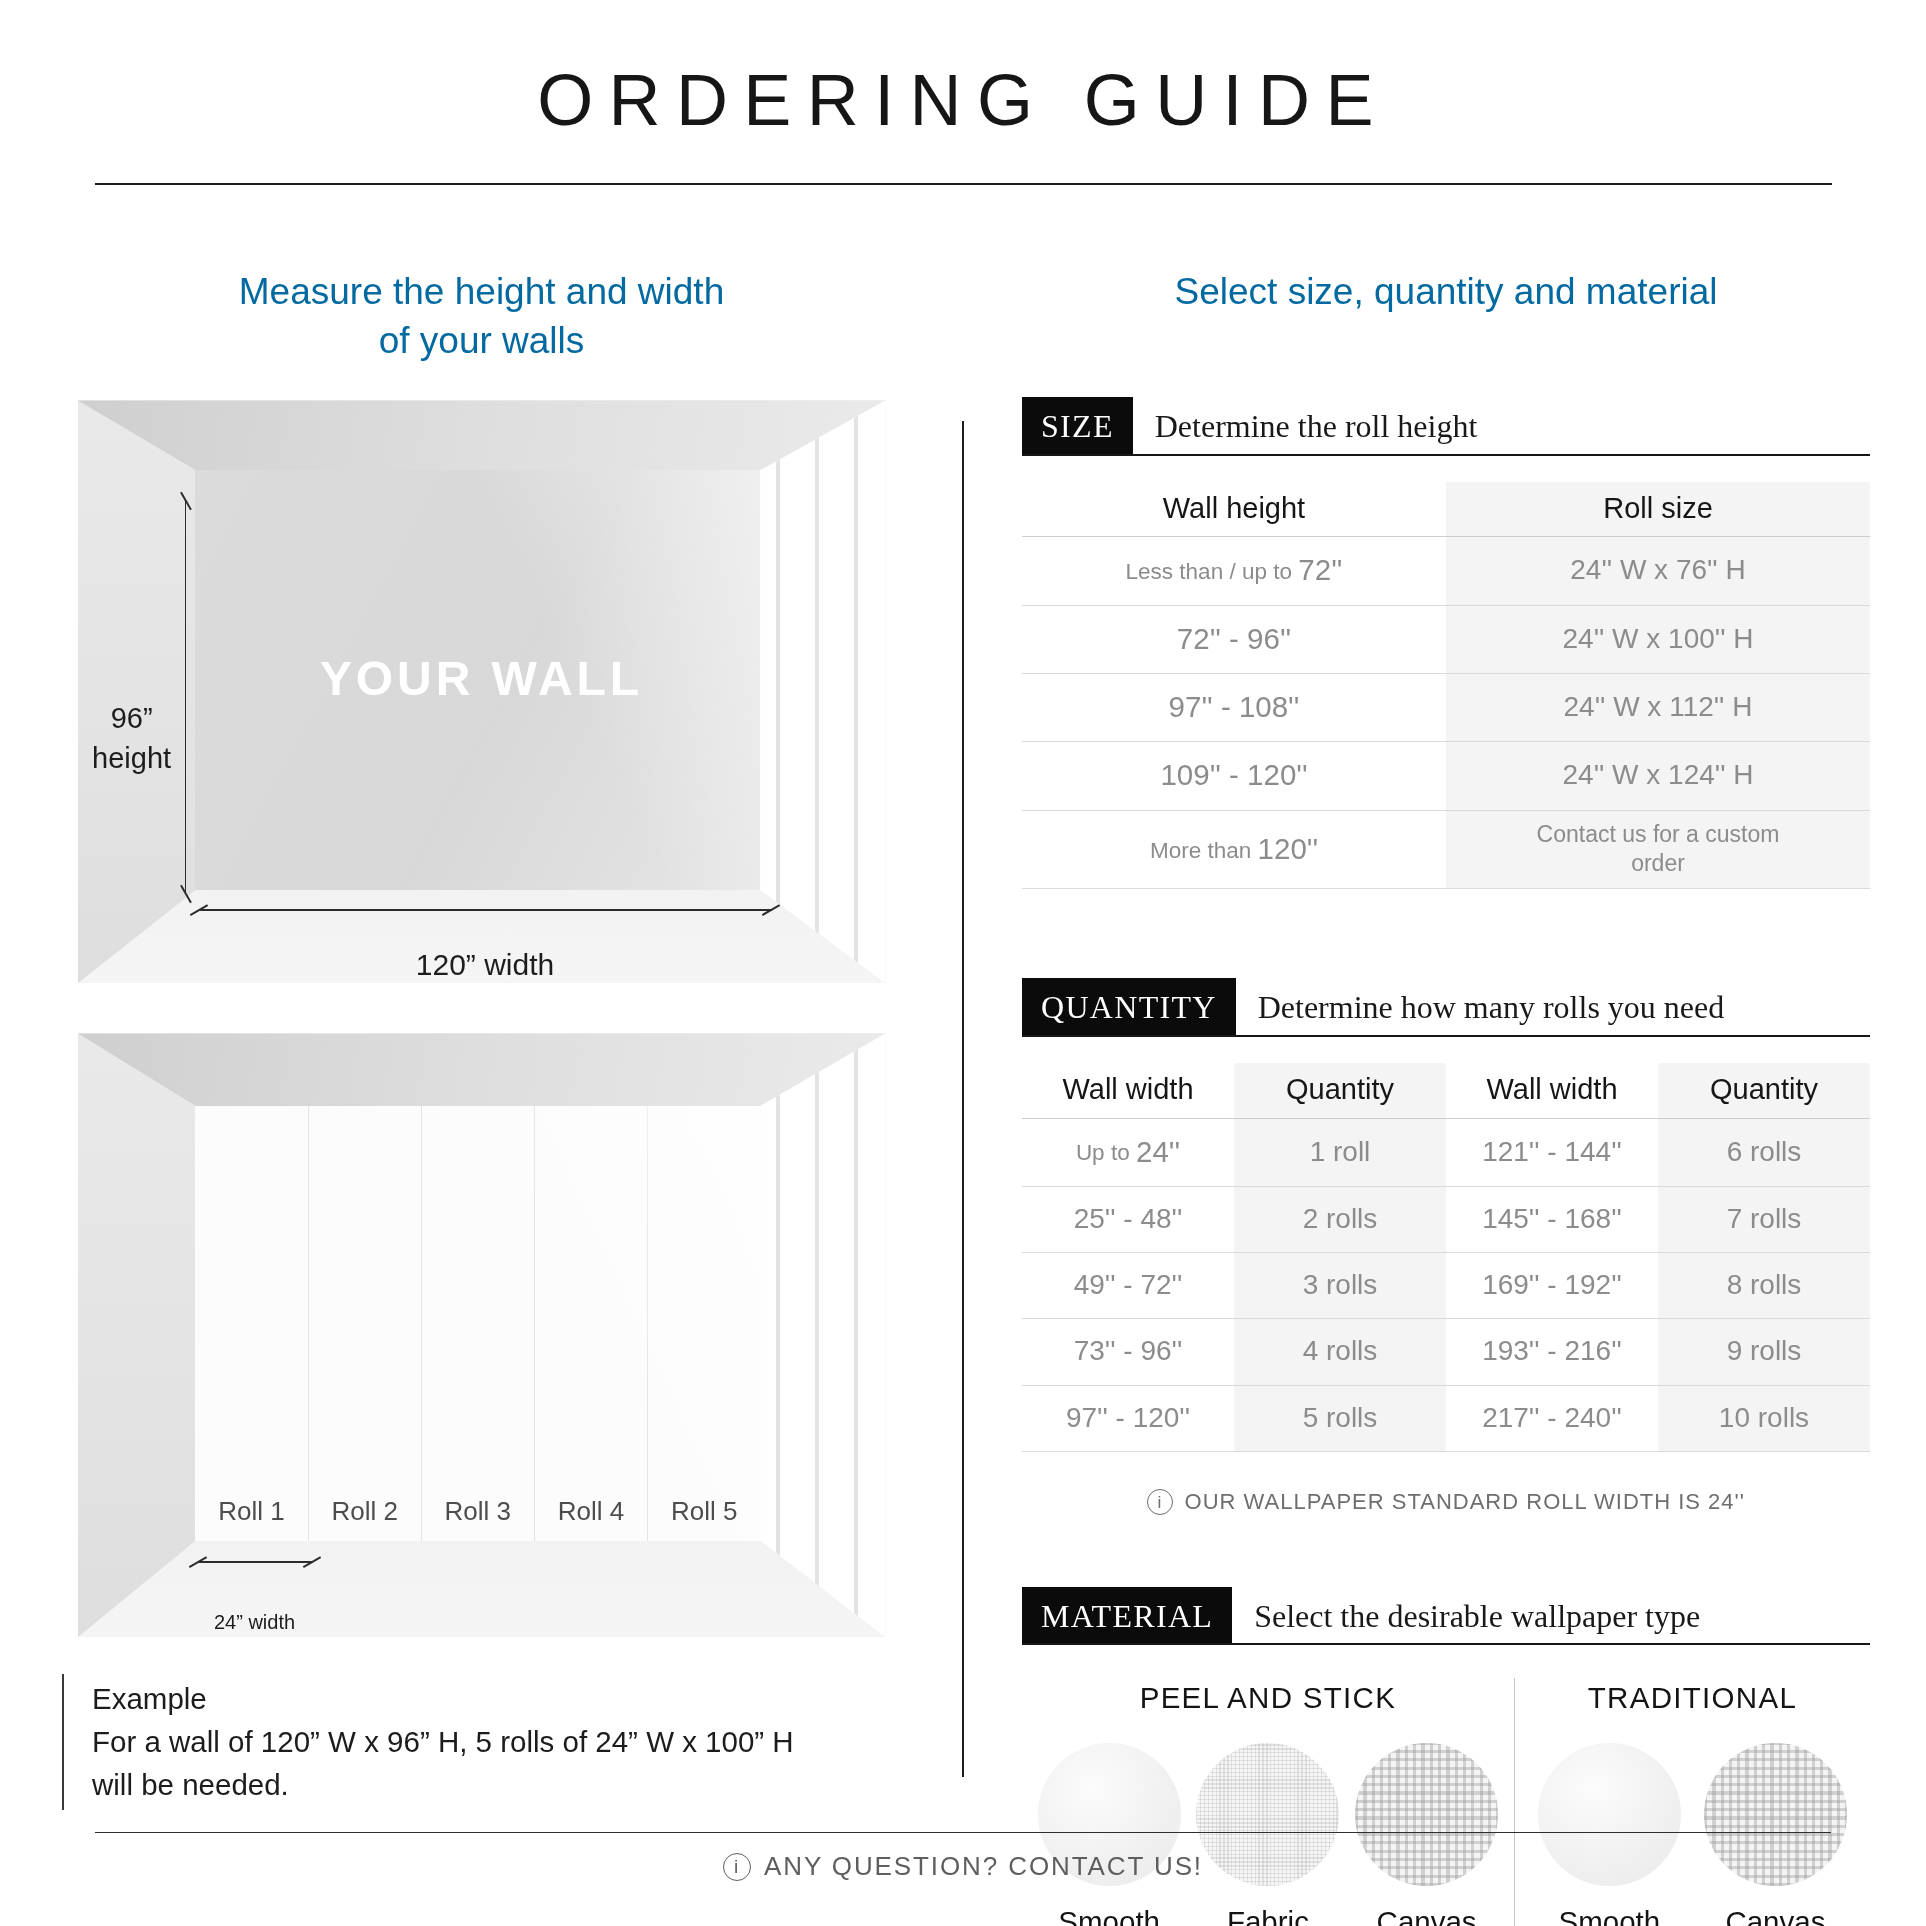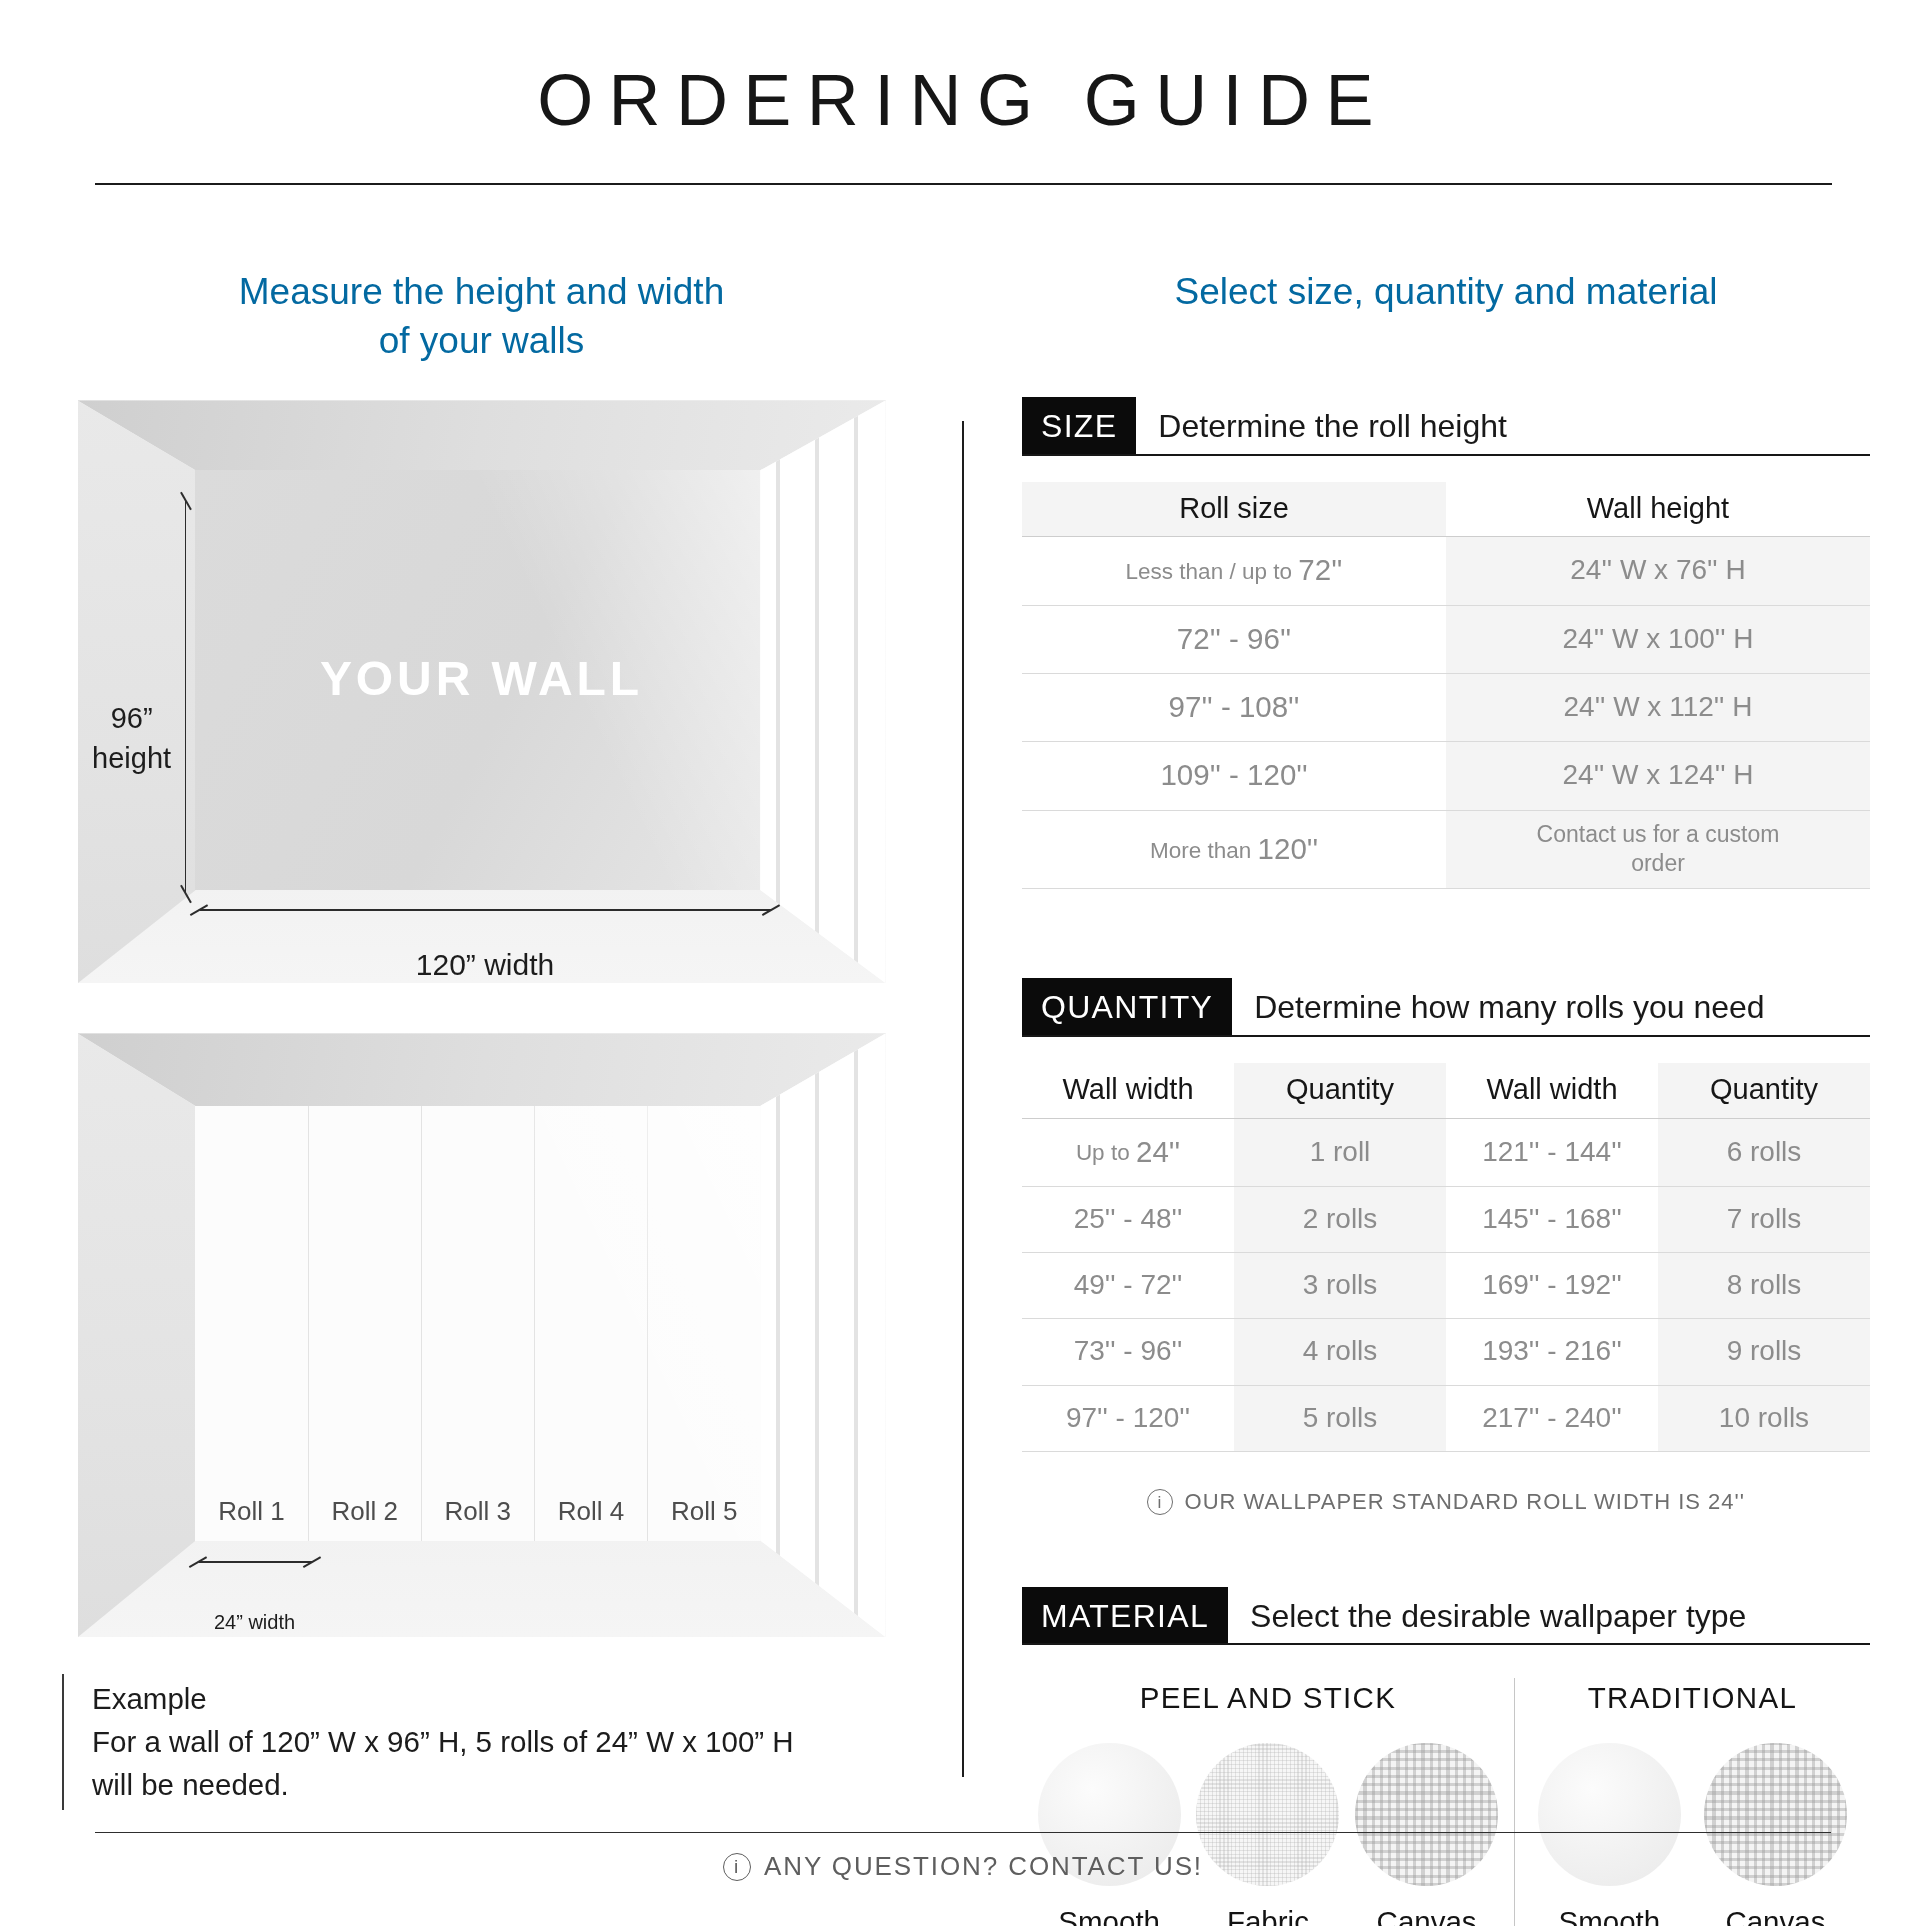--- a/index.html
+++ b/index.html
@@ -103,21 +103,21 @@
   
   .example {
     margin:37px 0 0 62px; border-left:2.6px solid #3a3a3a;
     padding:3.9px 0 3.9px 28px; font-size:29.5px; line-height:1.45; color:#1c1c1c;
   }
 
   
   .right-heading { margin-bottom:0; }
   .section-head {
     display:flex; align-items:stretch;
-    border-bottom:2.6px solid #171717; margin-top:81px;
+    border-bottom:2.6px solid #171717; margin-top:81px;font-family:Liberation Serif, serif;
   }
   .section-head.quantity-head { margin-top:89px; }
   .section-head.material-head { margin-top:72px; }
   .badge {
     background:#0b0b0b; color:#ffffff;
     font-size:32px; letter-spacing:1.3px;
     padding:11px 19px 8.3px; flex:0 0 auto;
   }
   .section-title {
     font-size:32px; color:#191919; margin-left:22px; align-self:center; padding-top:2.6px;
@@ -266,22 +266,22 @@
     <div class="col-right">
       <div class="col-heading right-heading">Select size, quantity and material</div>
 
       <div class="section-head">
         <div class="badge">SIZE</div>
         <div class="section-title">Determine the roll height</div>
       </div>
 
       <div class="gtable size-table">
         <div class="trow head-row">
+          <div class="cell">Wall height</div>
           <div class="cell shaded">Roll size</div>
-          <div class="cell">Wall height</div>
         </div>
         <div class="trow">
           <div class="cell">
             <span class="small-words">Less than / up to</span>
             <span class="big-num">72''</span>
           </div>
           <div class="cell shaded big-num roll-cell">
             <span>24'' W x 76'' H</span>
           </div>
         </div>

